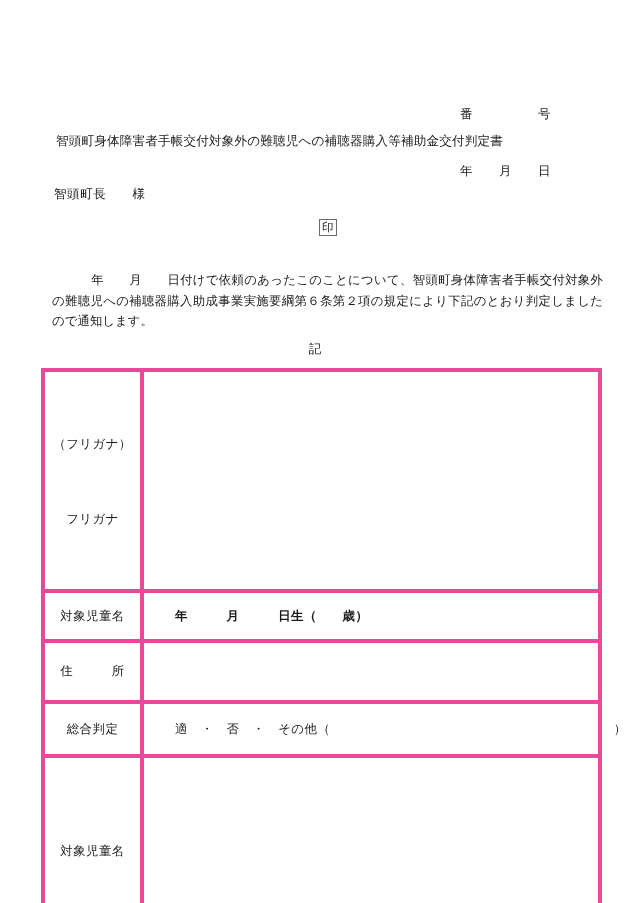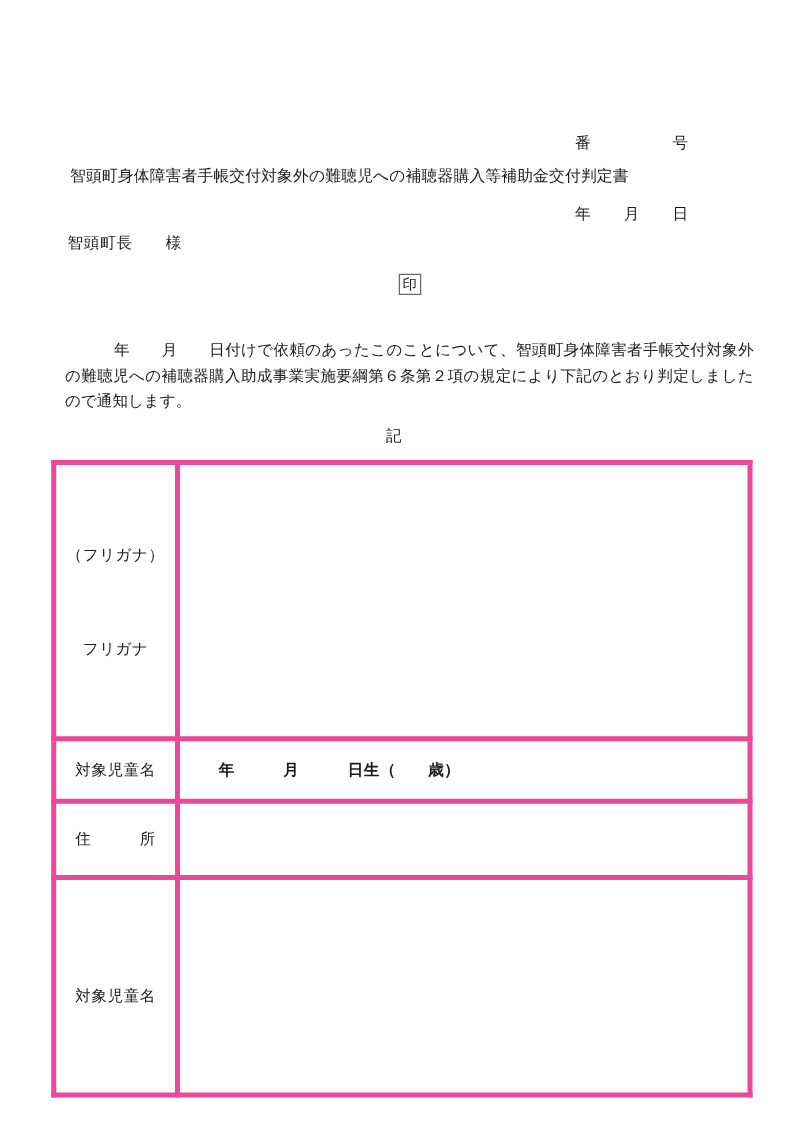--- a/index.html
+++ b/index.html
@@ -208,20 +208,28 @@
 
       <tr class="row-addr">
         <td class="col-label">
           <div class="label-inner">住　　　所</div>
         </td>
         <td class="col-value">
           <div class="value-inner"></div>
         </td>
       </tr>
 
+      <tr class="row-judge">
+        <td class="col-label">
+          <div class="label-inner">総合判定</div>
+        </td>
+        <td class="col-value">
+          <span class="judge-line">適　・　否　・　その他（　　　　　　　　　　　　　　　　　　　　　　）</span>
+        </td>
+      </tr>
 
       <tr class="row-remark">
         <td class="col-label">
           <div class="label-inner">対象児童名</div>
         </td>
         <td class="col-value">
           <div class="value-inner"></div>
         </td>
       </tr>
 

